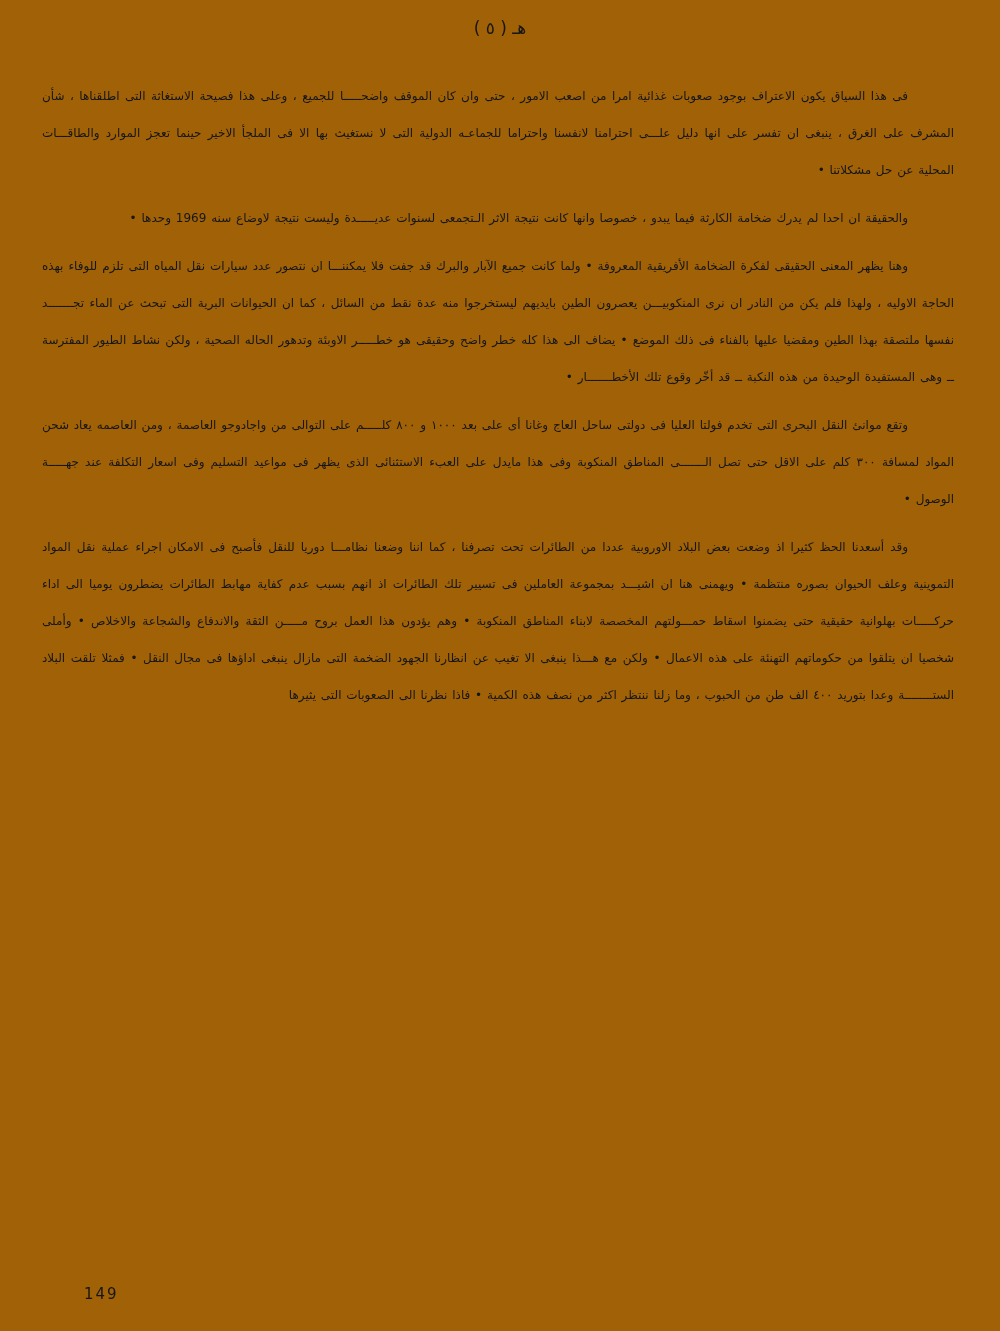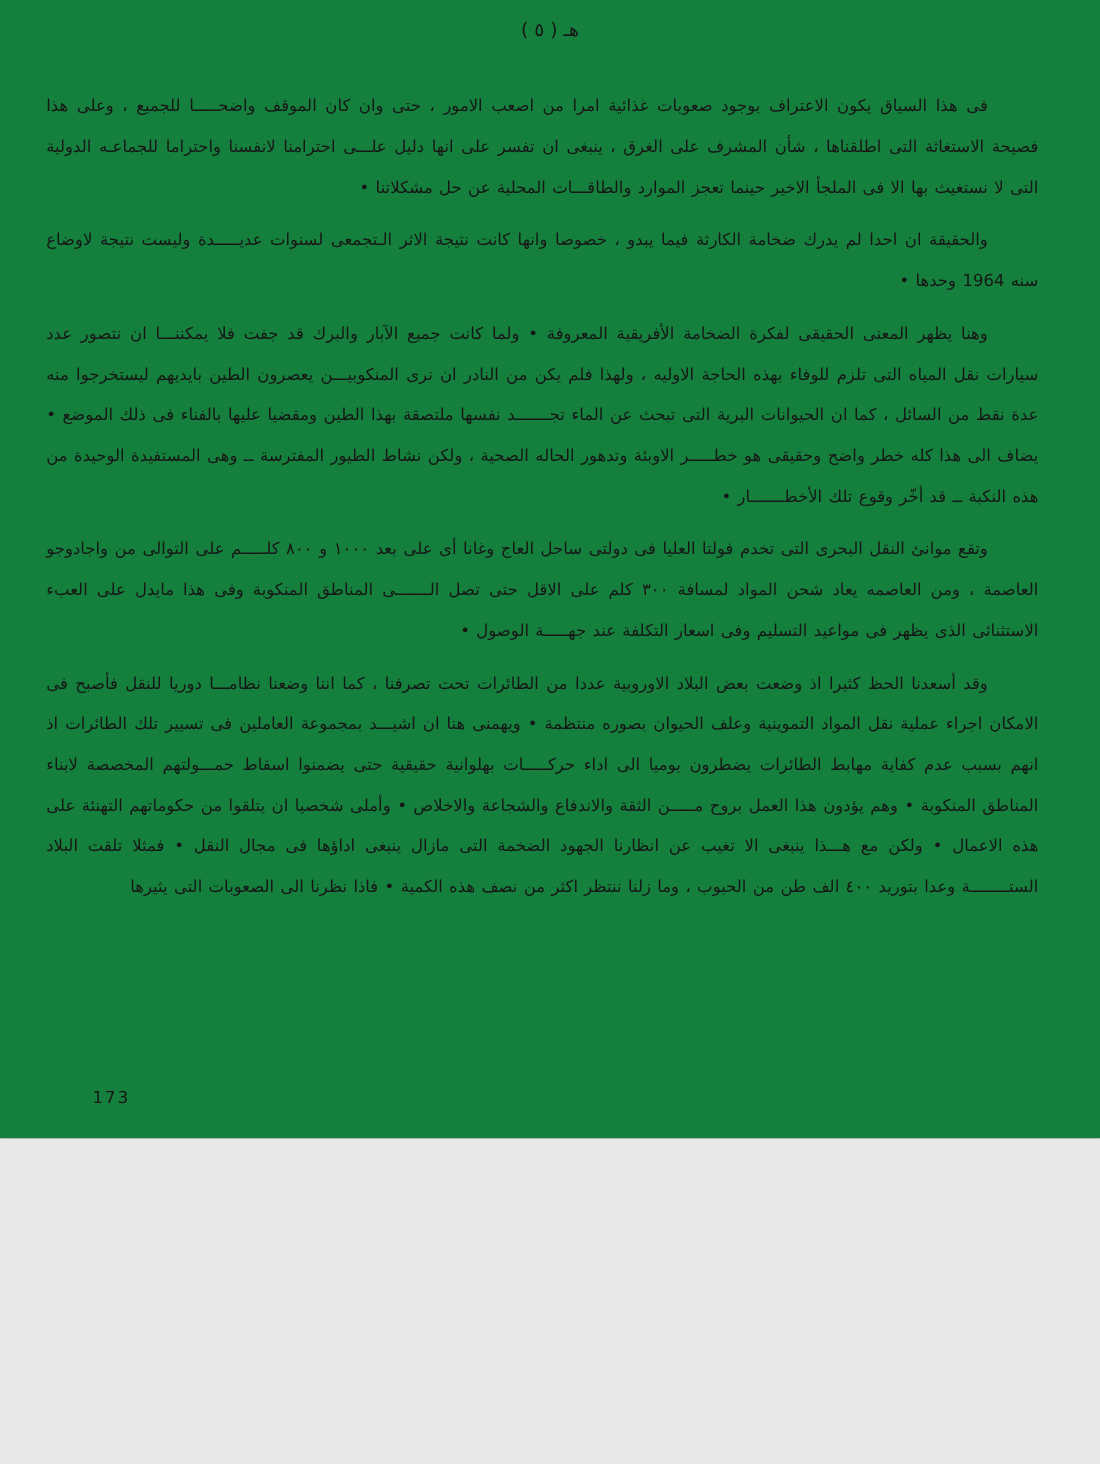--- a/index.html
+++ b/index.html
@@ -3,46 +3,46 @@
 <meta charset="utf-8">
 <style>
   html, body {
     margin: 0;
     padding: 0;
     background: #e8e8e6;
   }
   .page {
     position: relative;
     width: 1000px;
-    height: 1035px;
+    height: 1331px;
     margin: 0 auto;
-    background: #15803d;
+    background: #a16207;
     color: #161616;
     font-family: "DejaVu Sans", sans-serif;
     overflow: hidden;
     box-shadow: 0 0 6px rgba(0,0,0,0.25);
   }
   .page-header {
     position: absolute;
     top: 18px;
     left: 0;
     width: 100%;
     text-align: center;
     font-size: 17px;
     letter-spacing: 1px;
     direction: rtl;
   }
   .doc-body {
     position: absolute;
     top: 78px;
-    right: 56px;
+    right: 46px;
     left: 42px;
     direction: rtl;
     text-align: justify;
-    font-size: 15px;
+    font-size: 12px;
     line-height: 37px;
   }
   .para {
     margin: 0 0 11px 0;
     text-indent: 46px;
     word-spacing: 1px;
   }
   .page-number {
     position: absolute;
     left: 84px;
@@ -54,21 +54,21 @@
 </style>
 </head>
 <body>
 
 <div class="page" lang="ar">
 
   <div class="page-header">هـ ( ٥ )</div>
 
   <div class="doc-body">
     <p class="para">فى هذا السياق يكون الاعتراف بوجود صعوبات غذائية امرا من اصعب الامور ، حتى وان كان الموقف واضحـــــا للجميع ، وعلى هذا فصيحة الاستغاثة التى اطلقناها ، شأن المشرف على الغرق ، ينبغى ان تفسر على انها دليل علـــى احترامنا لانفسنا واحتراما للجماعـه الدولية التى لا نستغيث بها الا فى الملجأ الاخير حينما تعجز الموارد والطاقـــات المحلية عن حل مشكلاتنا •</p>
-    <p class="para">والحقيقة ان احدا لم يدرك ضخامة الكارثة فيما يبدو ، خصوصا وانها كانت نتيجة الاثر الـتجمعى لسنوات عديـــــدة وليست نتيجة لاوضاع سنه 1964 وحدها •</p>
+    <p class="para">والحقيقة ان احدا لم يدرك ضخامة الكارثة فيما يبدو ، خصوصا وانها كانت نتيجة الاثر الـتجمعى لسنوات عديـــــدة وليست نتيجة لاوضاع سنه 1969 وحدها •</p>
     <p class="para">وهنا يظهر المعنى الحقيقى لفكرة الضخامة الأفريقية المعروفة • ولما كانت جميع الآبار والبرك قد جفت فلا يمكننـــا ان نتصور عدد سيارات نقل المياه التى تلزم للوفاء بهذه الحاجة الاوليه ، ولهذا فلم يكن من النادر ان نرى المنكوبيـــن يعصرون الطين بايديهم ليستخرجوا منه عدة نقط من السائل ، كما ان الحيوانات البرية التى تبحث عن الماء تجـــــــد نفسها ملتصقة بهذا الطين ومقضيا عليها بالفناء فى ذلك الموضع • يضاف الى هذا كله خطر واضح وحقيقى هو خطـــــر الاوبئة وتدهور الحاله الصحية ، ولكن نشاط الطيور المفترسة ــ وهى المستفيدة الوحيدة من هذه النكبة ــ قد أخّر وقوع تلك الأخطـــــــار •</p>
     <p class="para">وتقع موانئ النقل البحرى التى تخدم فولتا العليا فى دولتى ساحل العاج وغانا أى على بعد ١٠٠٠ و ٨٠٠ كلـــــم على التوالى من واجادوجو العاصمة ، ومن العاصمه يعاد شحن المواد لمسافة ٣٠٠ كلم على الاقل حتى تصل الـــــــى المناطق المنكوبة وفى هذا مايدل على العبء الاستثنائى الذى يظهر فى مواعيد التسليم وفى اسعار التكلفة عند جهـــــة الوصول •</p>
     <p class="para">وقد أسعدنا الحظ كثيرا اذ وضعت بعض البلاد الاوروبية عددا من الطائرات تحت تصرفنا ، كما اننا وضعنا نظامـــا دوريا للنقل فأصبح فى الامكان اجراء عملية نقل المواد التموينية وعلف الحيوان بصوره منتظمة • ويهمنى هنا ان اشيـــد بمجموعة العاملين فى تسيير تلك الطائرات اذ انهم بسبب عدم كفاية مهابط الطائرات يضطرون يوميا الى اداء حركـــــات بهلوانية حقيقية حتى يضمنوا اسقاط حمـــولتهم المخصصة لابناء المناطق المنكوبة • وهم يؤدون هذا العمل بروح مـــــن الثقة والاندفاع والشجاعة والاخلاص • وأملى شخصيا ان يتلقوا من حكوماتهم التهنئة على هذه الاعمال • ولكن مع هـــذا ينبغى الا تغيب عن انظارنا الجهود الضخمة التى مازال ينبغى اداؤها فى مجال النقل • فمثلا تلقت البلاد الستــــــــة وعدا بتوريد ٤٠٠ الف طن من الحبوب ، وما زلنا ننتظر اكثر من نصف هذه الكمية • فاذا نظرنا الى الصعوبات التى يثيرها</p>
   </div>
 
-  <div class="page-number">173</div>
+  <div class="page-number">149</div>
 
 </div>
 
 </body></html>

